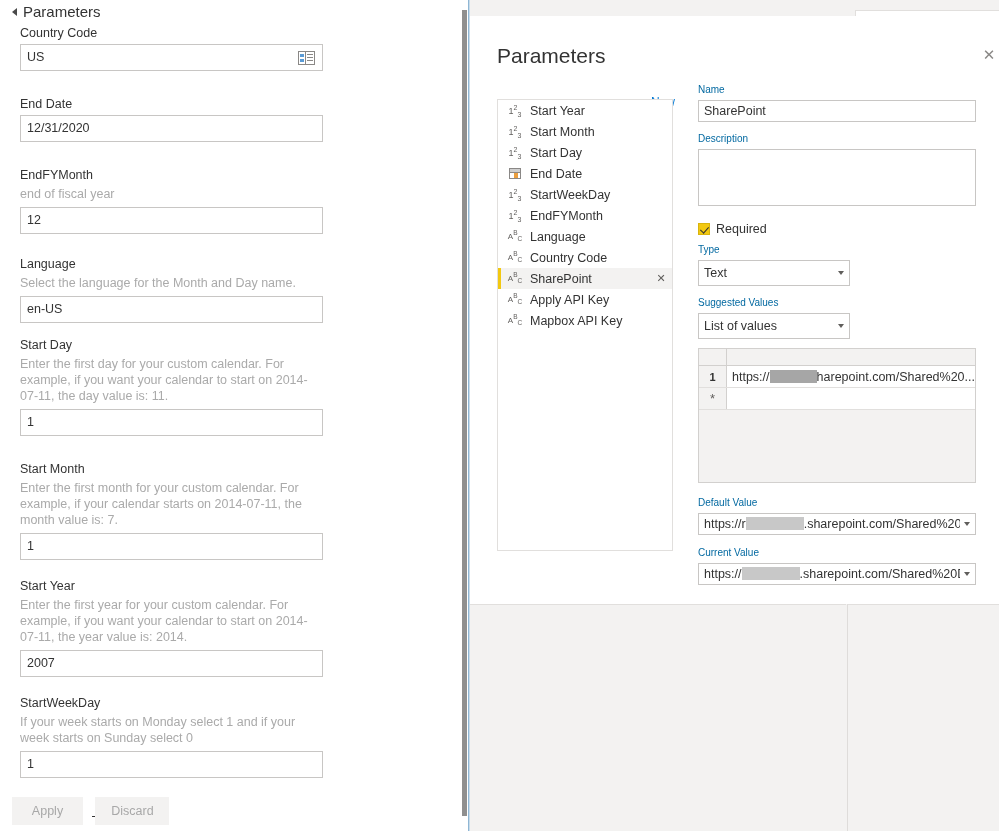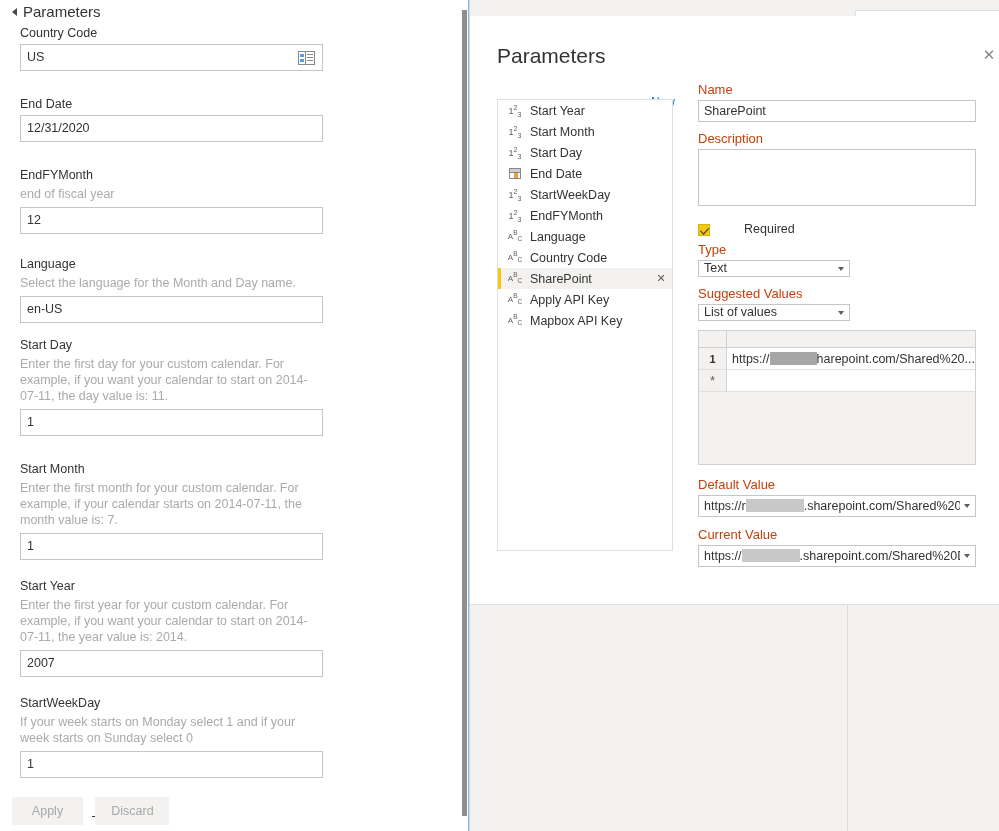--- a/index.html
+++ b/index.html
@@ -130,39 +130,39 @@
     width:12px;height:11px;border:1px solid #8a8886;box-sizing:border-box;background:#fff;
     position:relative;display:block;
   }
   .cal-icon .cal-top{position:absolute;left:0;top:0;right:0;height:3px;background:#cfcfcf;border-bottom:1px solid #8a8886;}
   .cal-icon .cal-dot{position:absolute;left:4px;top:4px;width:4px;height:5px;background:#ea9e3f;}
   .param-name{flex:1;font-size:12.5px;color:#333;padding-left:4px;overflow:hidden;white-space:nowrap;}
   .param-del{width:22px;text-align:center;color:#605e5c;font-size:11px;cursor:pointer;}
 
   
   #form-col{position:absolute;left:228px;top:66px;width:280px;}
-  .f-label{font-size:13px;color:#c2410c;line-height:16px;margin-bottom:2px;}
+  .f-label{font-size:10px;color:#0369a1;line-height:16px;margin-bottom:2px;}
   .f-input{
     box-sizing:border-box;width:278px;height:22px;border:1px solid #c8c6c4;background:#fff;
     font-size:12.5px;color:#333;padding:0 5px;line-height:20px;
     overflow:hidden;white-space:nowrap;display:flex;align-items:center;
   }
   .f-textarea{
     box-sizing:border-box;width:278px;height:57px;border:1px solid #c8c6c4;background:#fff;
   }
   .f-select{
-    box-sizing:border-box;width:152px;height:17px;border:1px solid #c8c6c4;background:#fff;
+    box-sizing:border-box;width:152px;height:26px;border:1px solid #c8c6c4;background:#fff;
     font-size:12.5px;color:#333;padding:0 5px;line-height:19px;
     display:flex;align-items:center;justify-content:space-between;cursor:pointer;
   }
   .f-select .caret,.f-input .caret{
     width:0;height:0;border-left:3.5px solid transparent;border-right:3.5px solid transparent;
     border-top:4px solid #605e5c;margin-left:4px;flex:0 0 auto;
   }
-  .chk-row{display:flex;align-items:flex-end;margin-bottom:6px;gap:28px;}
+  .chk-row{display:flex;align-items:center;margin-bottom:6px;}
   .chk-box{
     width:12px;height:12px;background:#f2c811;border:1px solid #d9b40c;box-sizing:border-box;
     margin-right:6px;position:relative;cursor:pointer;flex:0 0 12px;
   }
   .chk-box:after{
     content:"";position:absolute;left:3px;top:1px;width:4px;height:7px;
     border:solid #333;border-width:0 1.7px 1.7px 0;transform:rotate(42deg);
   }
   .chk-label{font-size:12.5px;color:#333;}
 

